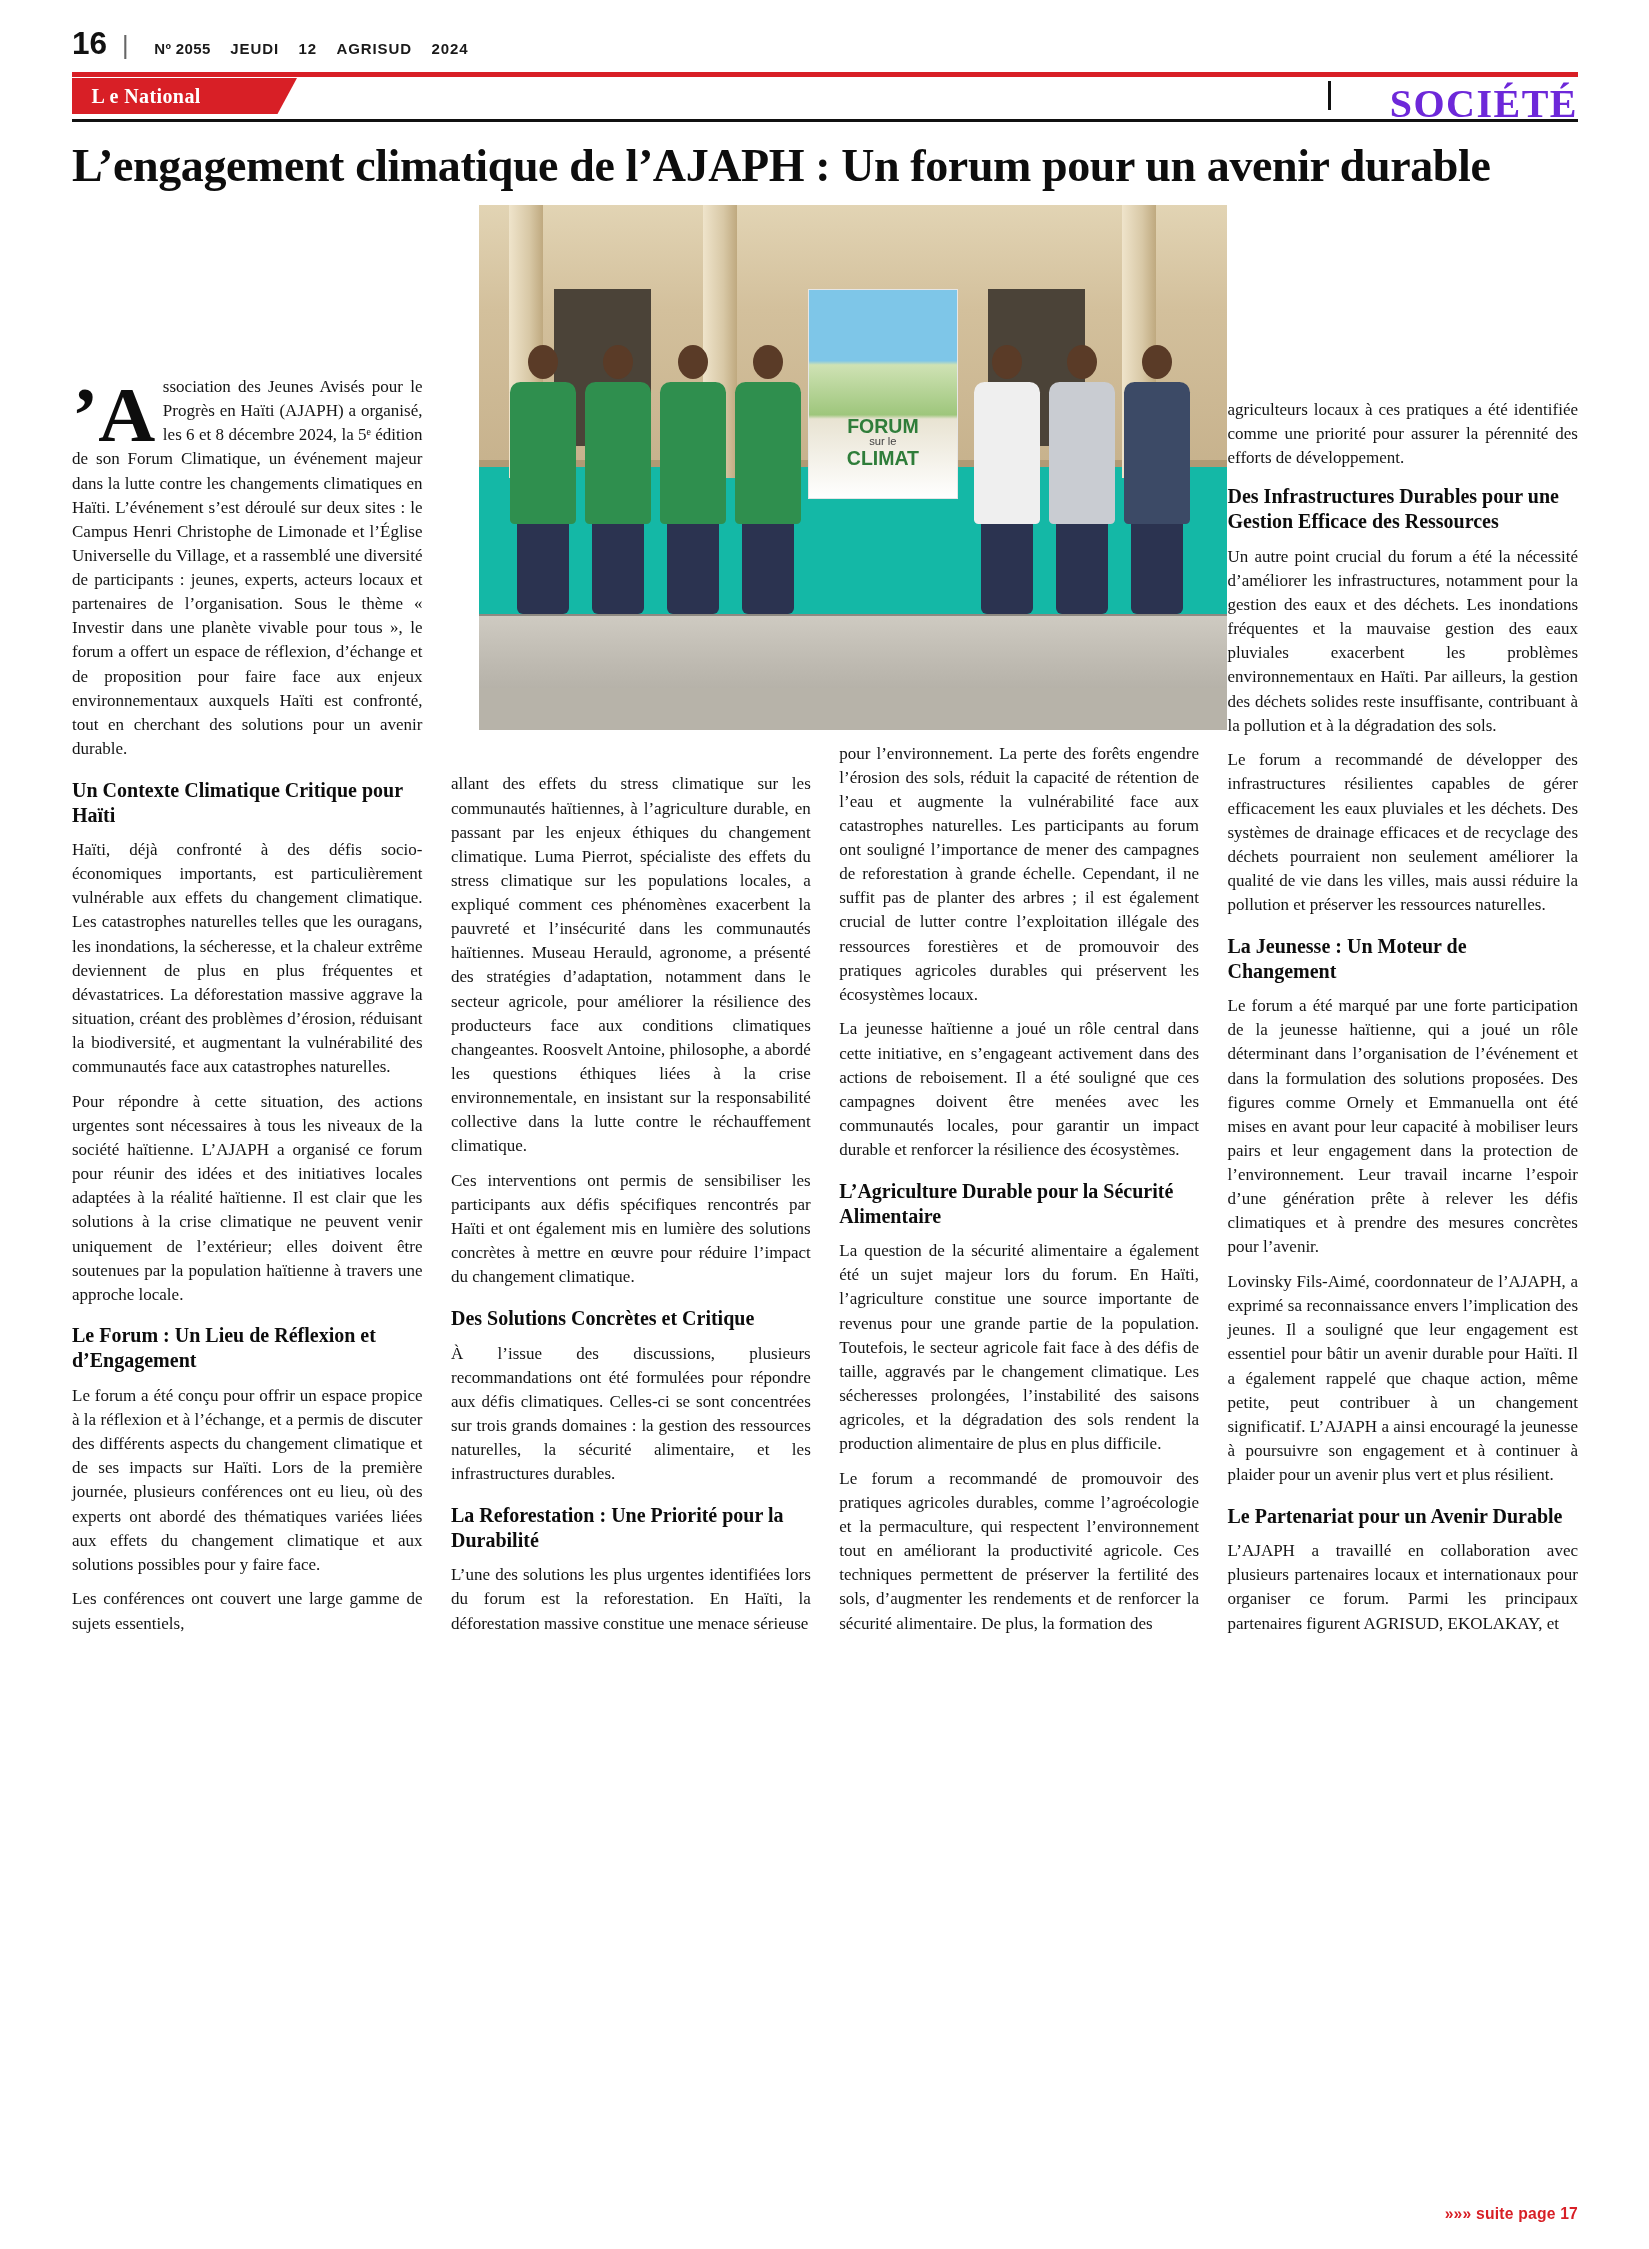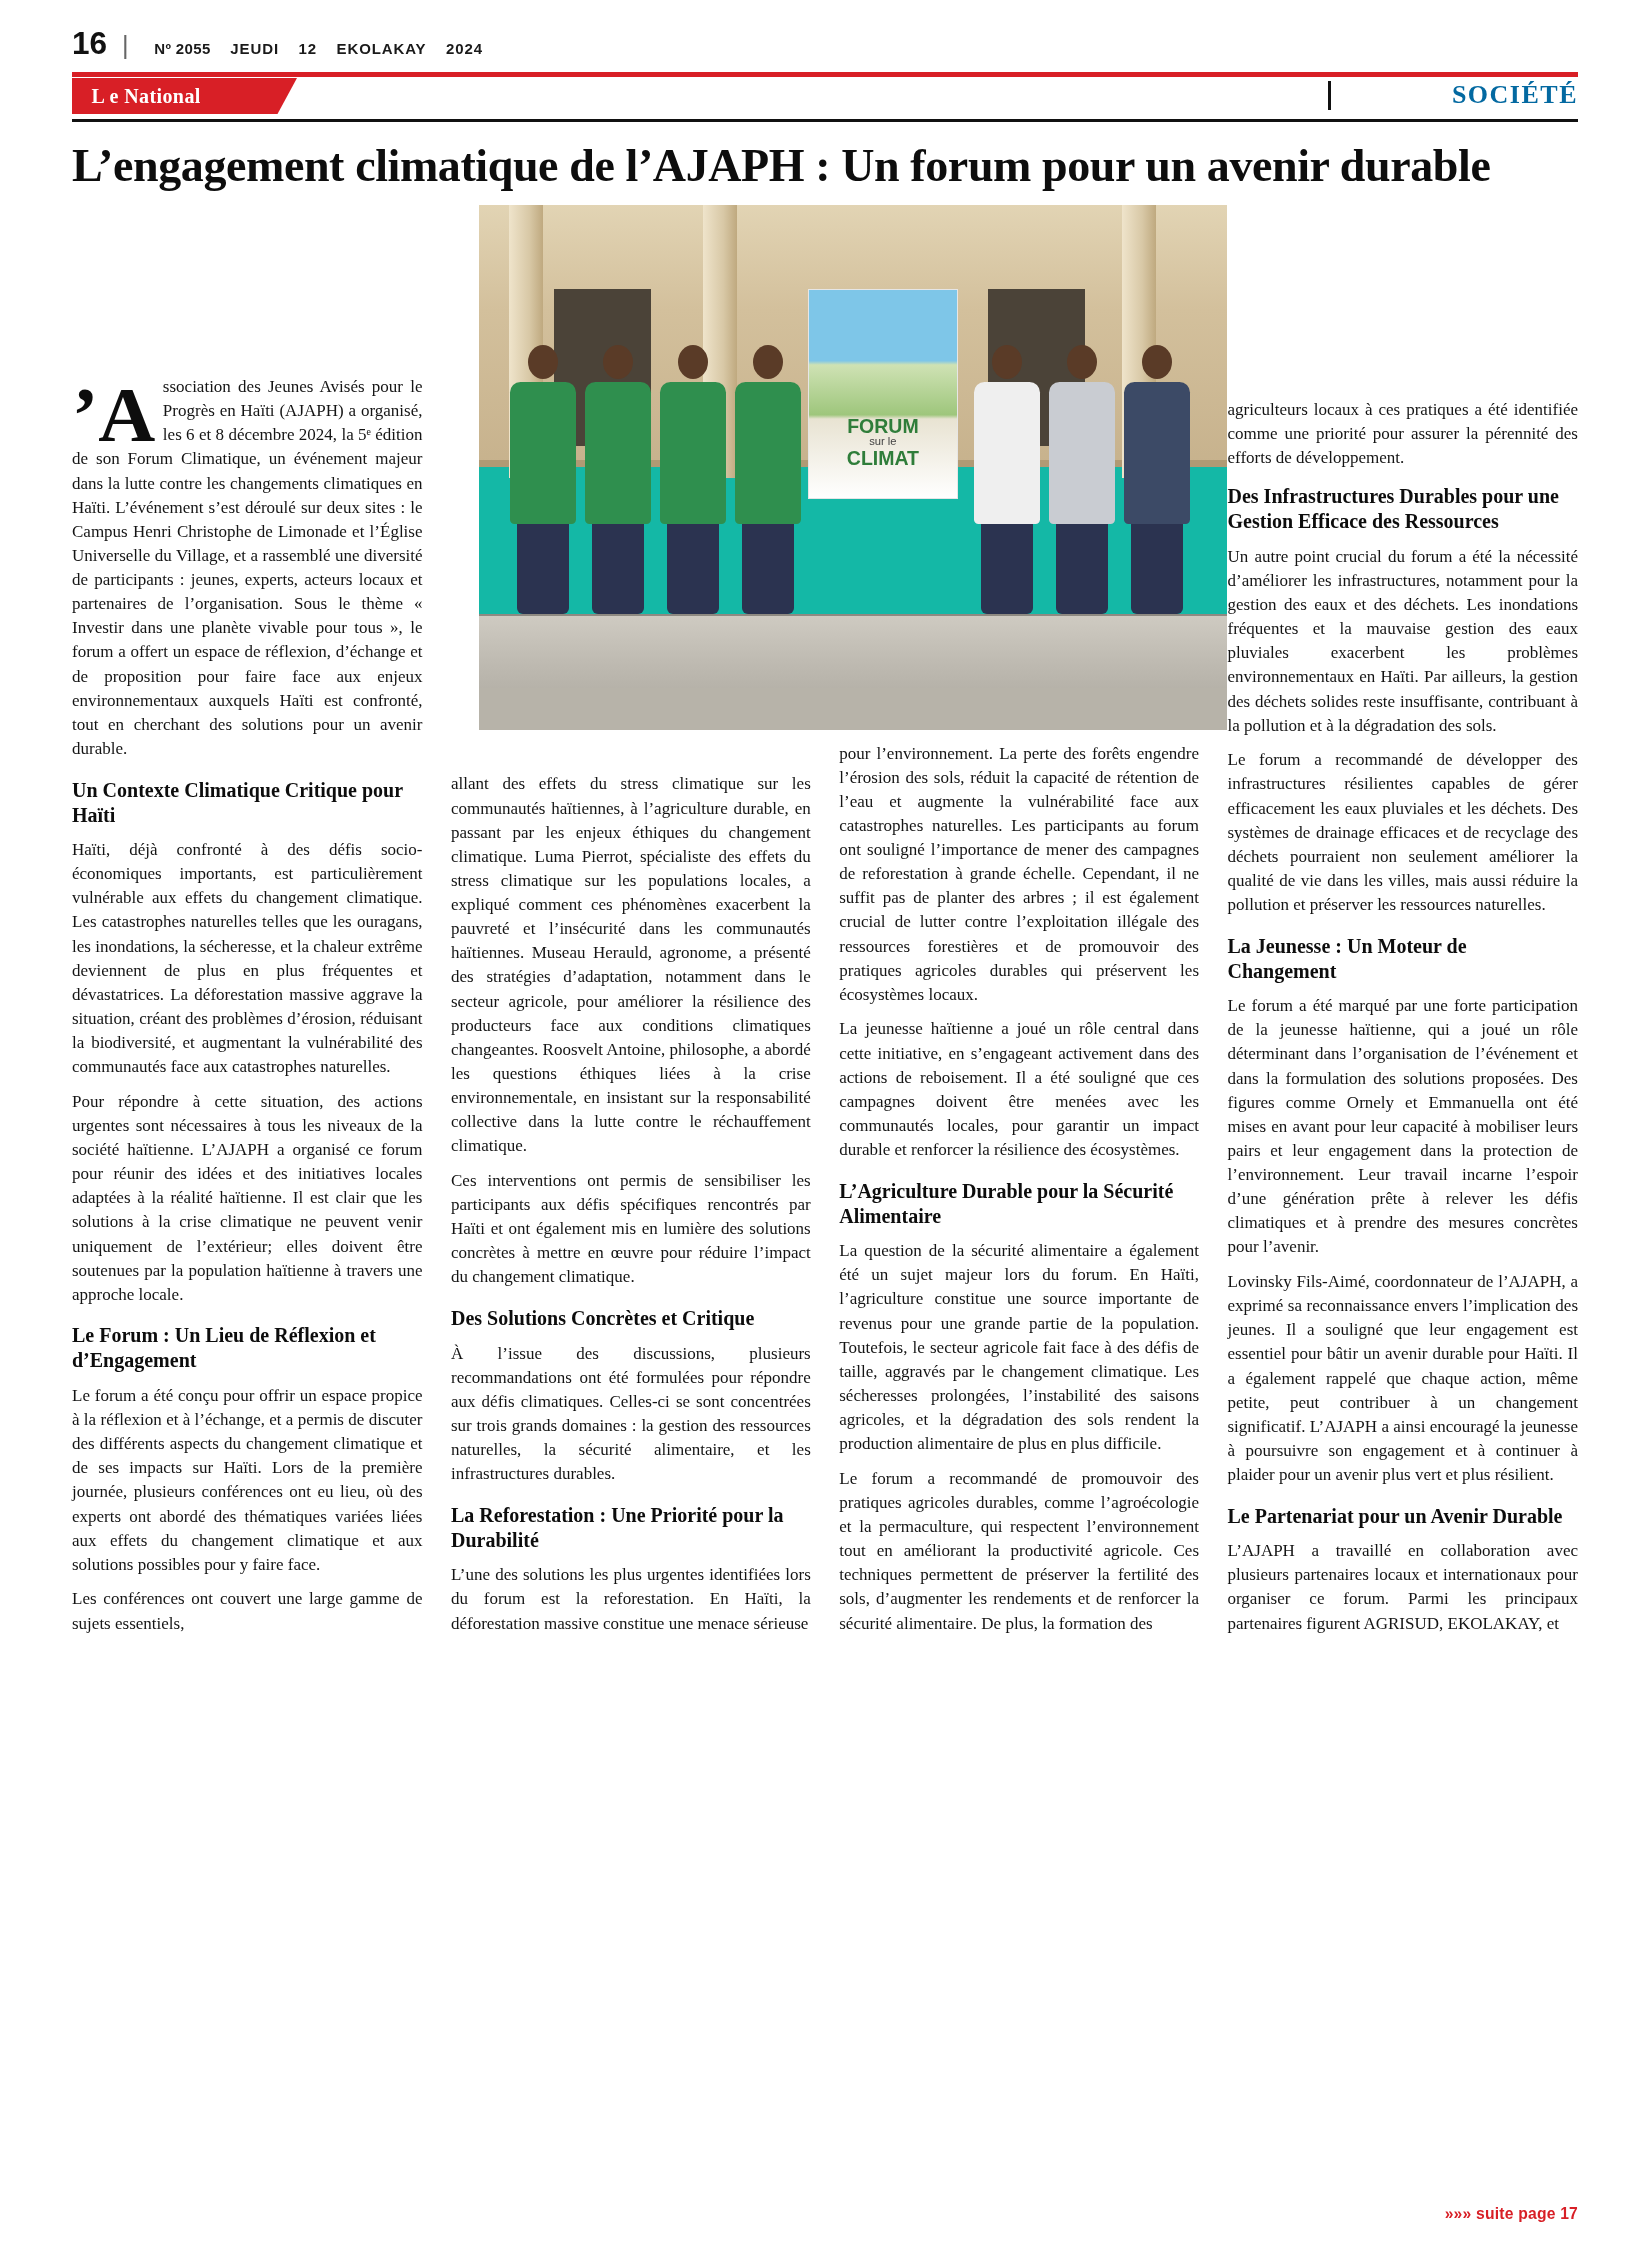--- a/index.html
+++ b/index.html
@@ -86,23 +86,23 @@
     letter-spacing: 0.4px;
     clip-path: polygon(0 0, 100% 0, calc(100% - 19.5px) 100%, 0 100%);
     min-width: 225px;
   }
   .section-title {
     position: absolute;
     right: 0;
     top: 1.5px;
     font-family: "Liberation Serif", serif;
     font-weight: bold;
-    font-size: 26px;
+    font-size: 40px;
     letter-spacing: 1.5px;
-    color: #0369a1;
+    color: #6d28d9;
   }
   .section-bar {
     position: absolute;
     right: 247px;
     top: 3px;
     width: 3px;
     height: 28.5px;
     background: #111;
   }
   .rule-black {
@@ -218,21 +218,21 @@
 
 <div class="page">
 
   <div class="masthead">
     <span class="page-num">16</span>
     <span class="page-num-bar">|</span>
     <span class="issue-line">
       <span class="issue-no">Nº 2055</span>
       <span>JEUDI</span>
       <span>12</span>
-      <span>EKOLAKAY</span>
+      <span>AGRISUD</span>
       <span>2024</span>
     </span>
   </div>
 
   <div class="rule-row">
     <div class="rule-red"></div>
   </div>
 
   <div class="brandrow">
     <div class="brand-flag">L e National</div>

